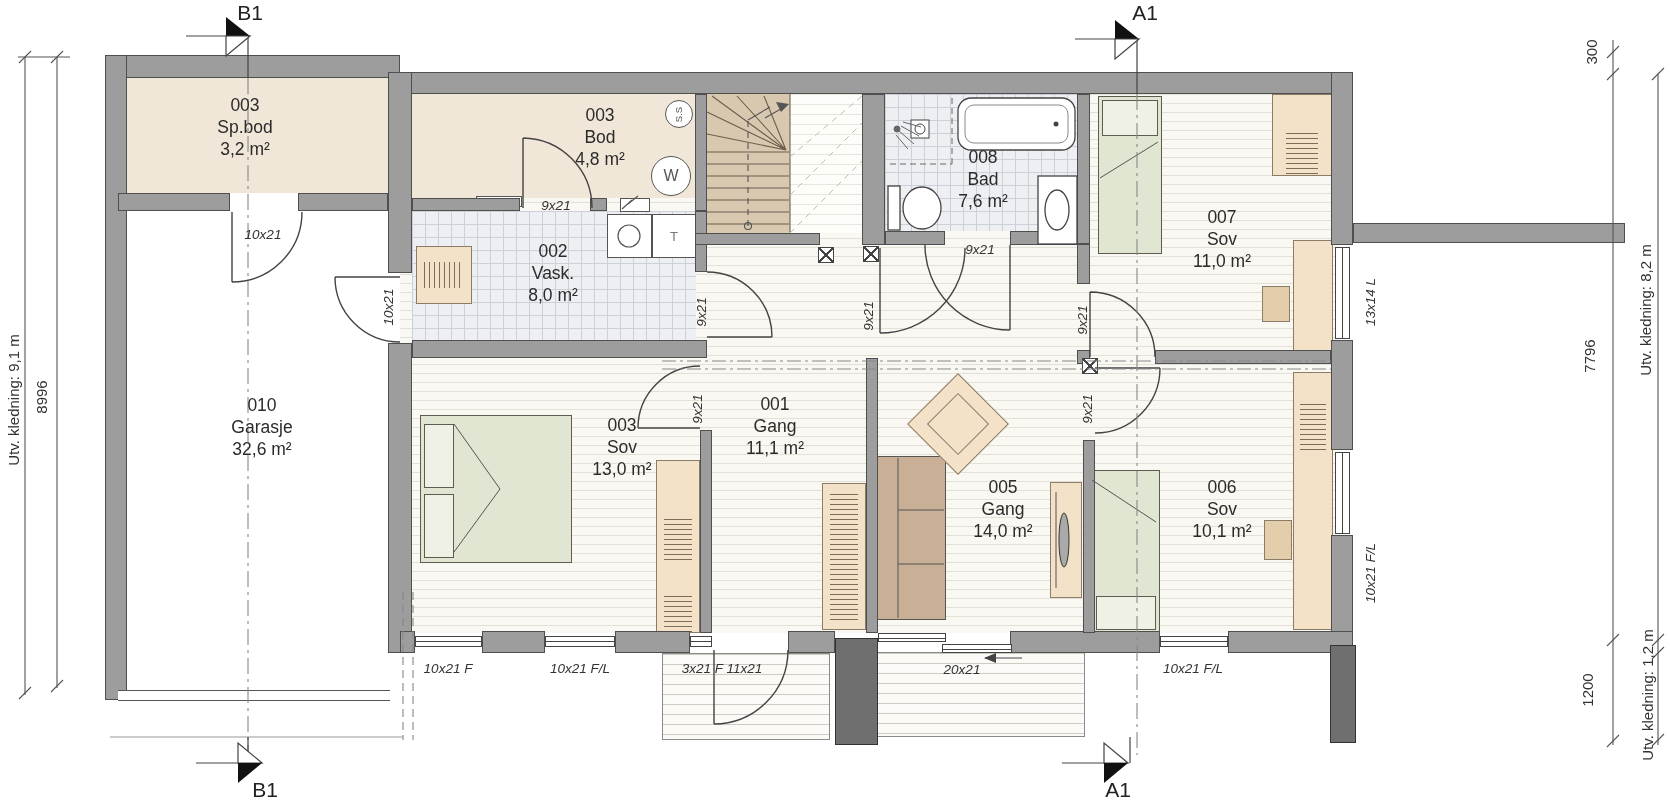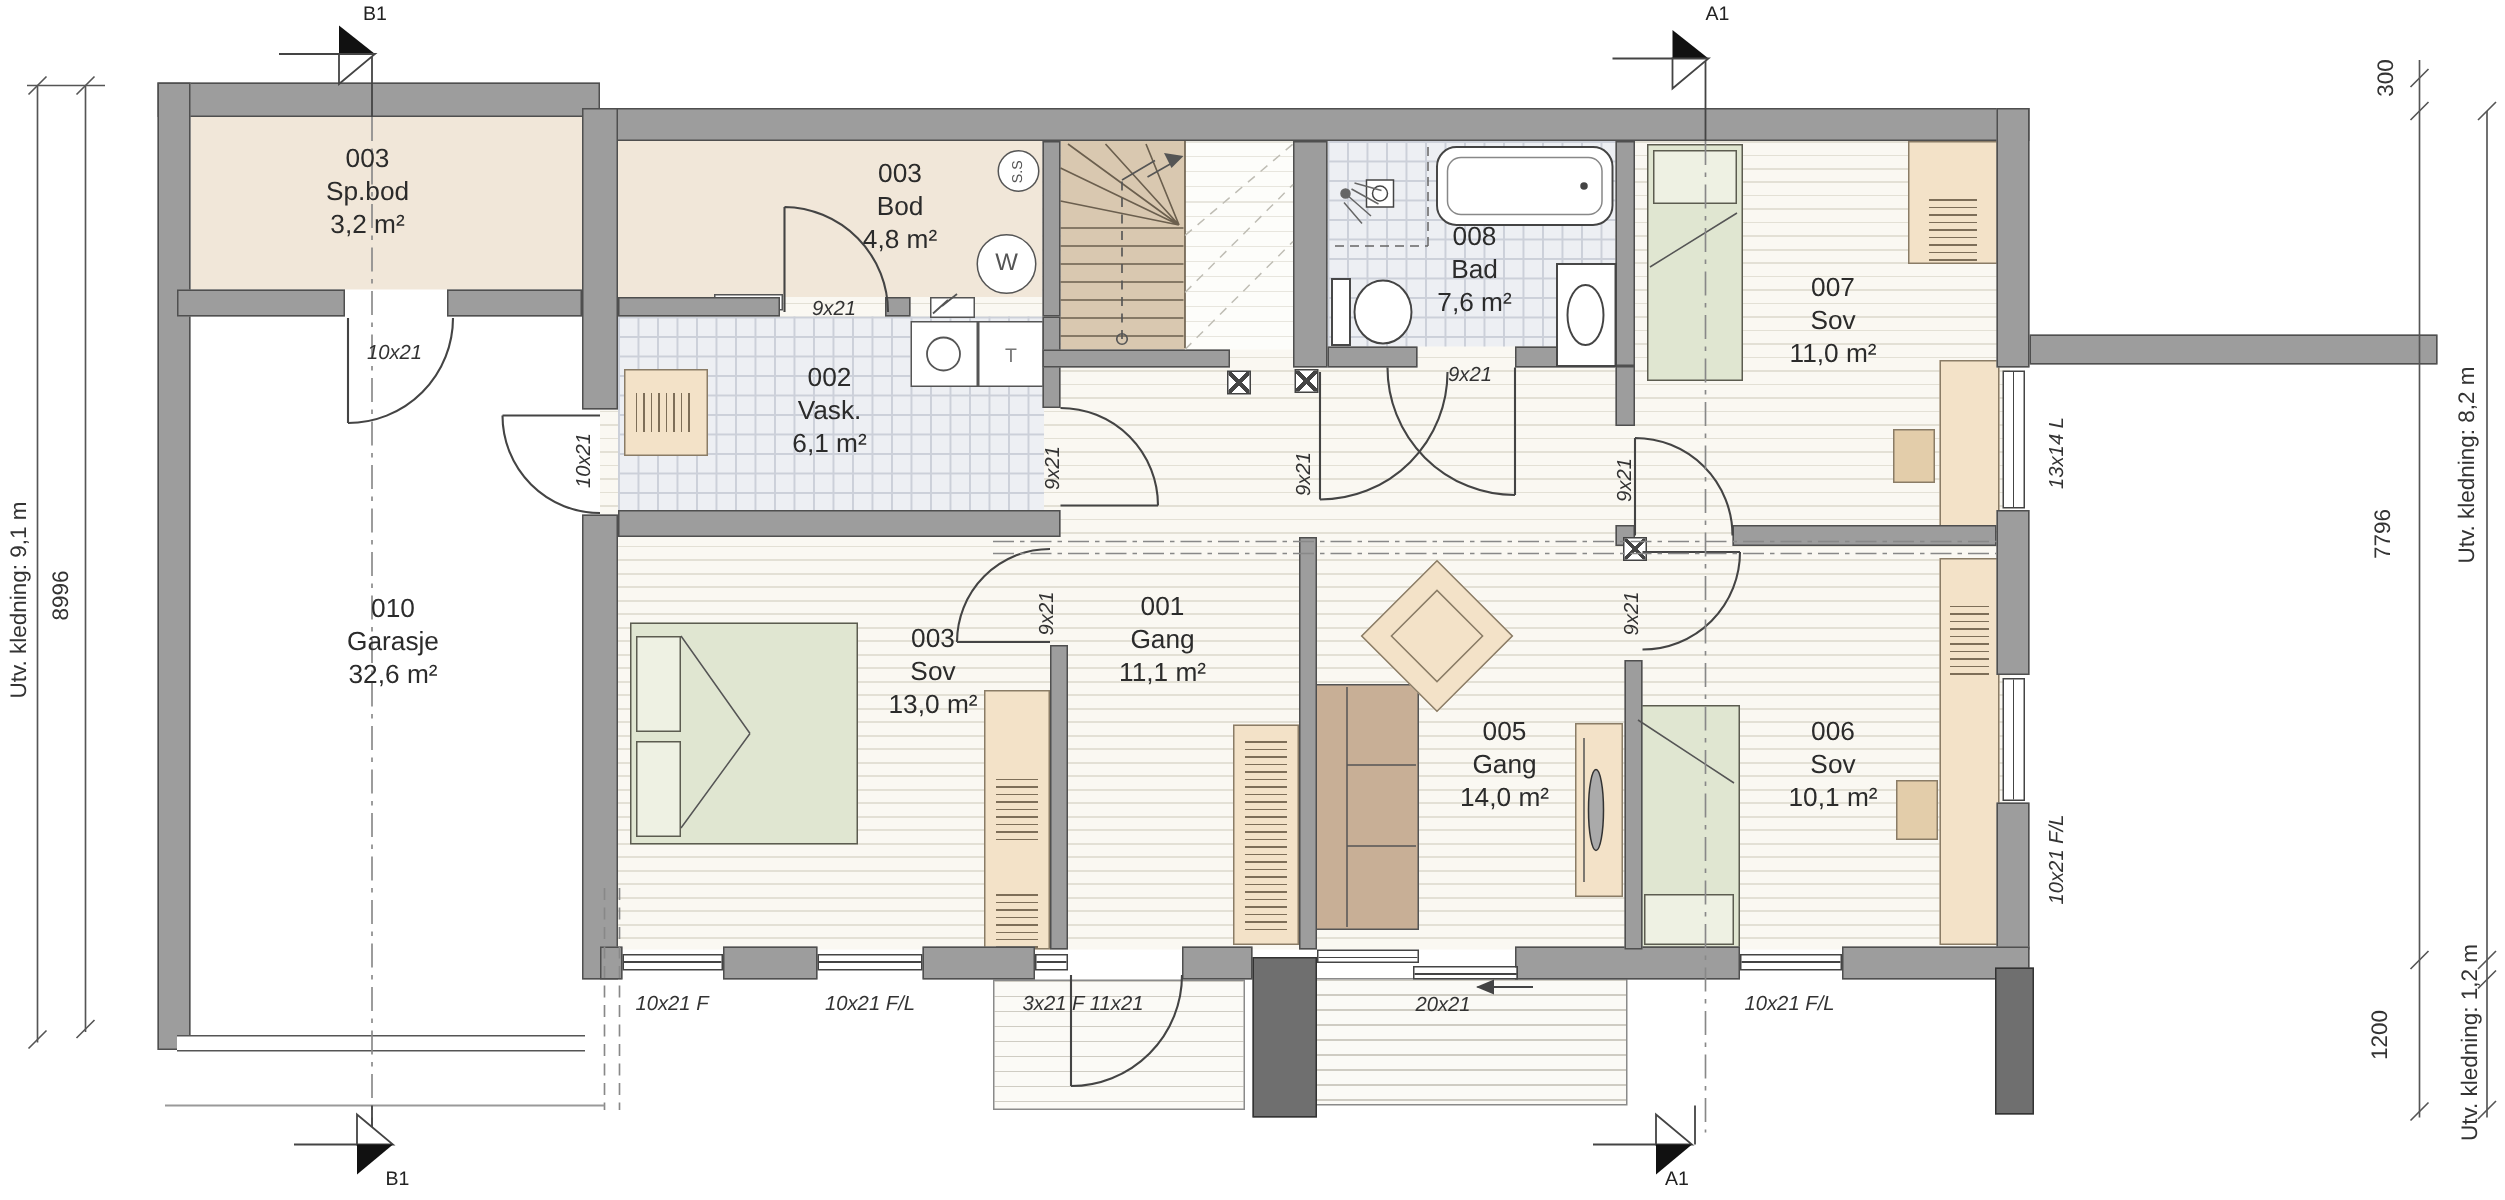--- a/index.html
+++ b/index.html
@@ -40,21 +40,21 @@
   .rot45{transform:rotate(45deg)}
   .circ{border:1.5px solid #555;border-radius:50%;background:#fff;display:flex;
         align-items:center;justify-content:center;color:#555;z-index:3}
   
   .rlabel{transform:translateX(-50%);text-align:center;font-size:17.5px;line-height:22px;
           color:#2b2b2b;z-index:7;white-space:nowrap}
   .dlabel{transform:translate(-50%,-50%);font-style:italic;font-size:13.5px;line-height:1;
           color:#333;z-index:7;white-space:nowrap}
   .dlabel.rot,.dim{transform:translate(-50%,-50%) rotate(-90deg)}
   .dim{font-size:15px;line-height:1;color:#333;z-index:7;white-space:nowrap}
-  .mk{transform:translateX(-50%);font-size:13px;line-height:1;color:#222;z-index:7}
+  .mk{transform:translateX(-50%);font-size:21px;line-height:1;color:#222;z-index:7}
   .sym{z-index:7}
   svg.overlay{position:absolute;left:0;top:0;z-index:6;pointer-events:none}
 </style>
 </head>
 <body>
 
 <div id="plan">
 
   <div class="abs wood" style="left:400px;top:94px;width:940px;height:539px"></div>
   <div class="abs beige" style="left:127px;top:78px;width:261px;height:115px"></div>
@@ -206,29 +206,29 @@
   <div class="abs rlabel" style="left:600px;top:104px">
     <div>003</div>
       <div>Bod</div>
       <div>4,8 m²</div>
   </div>
   <div class="abs rlabel" style="left:983px;top:146px">
     <div>008</div>
       <div>Bad</div>
       <div>7,6 m²</div>
   </div>
-  <div class="abs rlabel" style="left:1222px;top:180px">
+  <div class="abs rlabel" style="left:1222px;top:206px">
     <div>007</div>
       <div>Sov</div>
       <div>11,0 m²</div>
   </div>
   <div class="abs rlabel" style="left:553px;top:240px">
     <div>002</div>
       <div>Vask.</div>
-      <div>6,1 m²</div>
+      <div>8,0 m²</div>
   </div>
   <div class="abs rlabel" style="left:262px;top:394px">
     <div>010</div>
       <div>Garasje</div>
       <div>32,6 m²</div>
   </div>
   <div class="abs rlabel" style="left:622px;top:414px">
     <div>003</div>
       <div>Sov</div>
       <div>13,0 m²</div>

